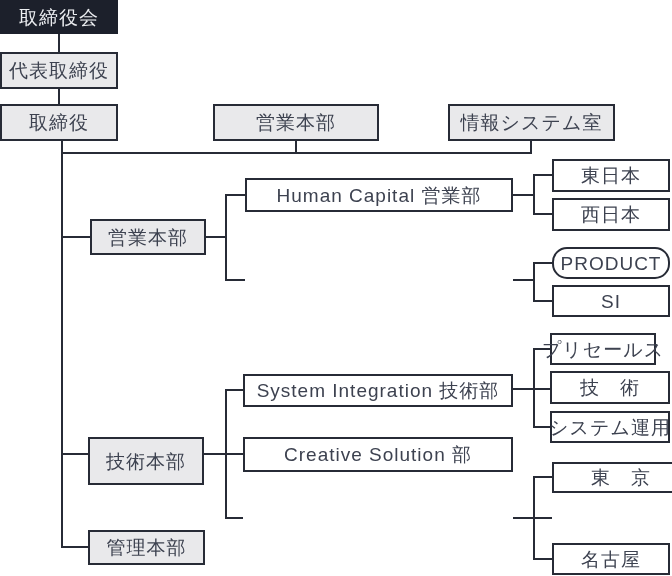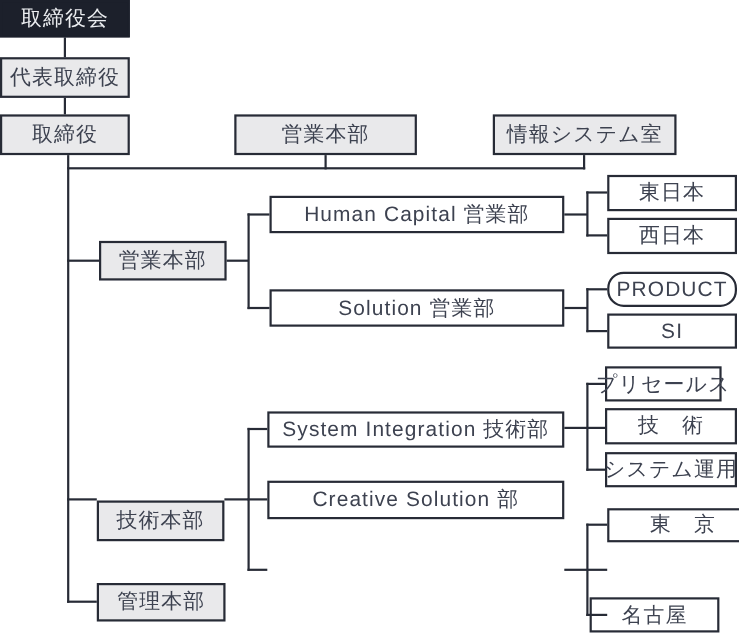--- a/index.html
+++ b/index.html
@@ -37,32 +37,31 @@
   <div class="box gray" style="left:0px;top:52px;width:118px;height:37px;">代表取締役</div>
   <div class="box gray" style="left:0px;top:104px;width:118px;height:37px;">取締役</div>
 
   <div class="box gray" style="left:213px;top:104px;width:166px;height:37px;">営業本部</div>
   <div class="box gray" style="left:448px;top:104px;width:167px;height:37px;">情報システム室</div>
 
   <div class="box gray" style="left:90px;top:219px;width:116px;height:36px;">営業本部</div>
   <div class="box" style="left:552px;top:159px;width:118px;height:33px;">東日本</div>
   <div class="box" style="left:245px;top:178px;width:268px;height:34px;">Human Capital 営業部</div>
   <div class="box" style="left:552px;top:198px;width:118px;height:33px;">西日本</div>
-  <div class="box" style="left:245px;top:263px;width:268px;height:34px;">Solution 営業部</div>
   <div class="box" style="left:552px;top:247px;width:118px;height:32px;border-radius:15px;">PRODUCT</div>
   <div class="box" style="left:552px;top:285px;width:118px;height:32px;">SI</div>
 
-  <div class="box gray" style="left:88px;top:455px;width:116px;height:37px;">技術本部</div>
+  <div class="box gray" style="left:88px;top:437px;width:116px;height:48px;">技術本部</div>
   <div class="box" style="left:243px;top:374px;width:270px;height:33px;">System Integration 技術部</div>
   <div class="box" style="left:550px;top:333px;width:106px;height:32px;">プリセールス</div>
   <div class="box" style="left:550px;top:371px;width:120px;height:33px;">技　術</div>
   <div class="box" style="left:550px;top:411px;width:120px;height:32px;">システム運用</div>
   <div class="box" style="left:243px;top:437px;width:270px;height:35px;">Creative Solution 部</div>
   <div class="box" style="left:552px;top:462px;width:138px;height:31px;">東　京</div>
-  <div class="box" style="left:536px;top:543px;width:118px;height:32px;">名古屋</div>
+  <div class="box" style="left:552px;top:543px;width:118px;height:32px;">名古屋</div>
 
   <div class="box gray" style="left:88px;top:530px;width:117px;height:35px;">管理本部</div>
 
 <div class="cline" style="left: 58px; top: 34px; width: 2px; height: 18px;"></div>
     <div class="cline" style="left: 58px; top: 89px; width: 2px; height: 15px;"></div>
     <div class="cline" style="left: 61px; top: 141px; width: 2px; height: 407px;"></div>
     <div class="cline" style="left: 61px; top: 152px; width: 471px; height: 2px;"></div>
     <div class="cline" style="left: 295px; top: 141px; width: 2px; height: 13px;"></div>
     <div class="cline" style="left: 530px; top: 141px; width: 2px; height: 13px;"></div>
     <div class="cline" style="left: 61px; top: 236px; width: 29px; height: 2px;"></div>

